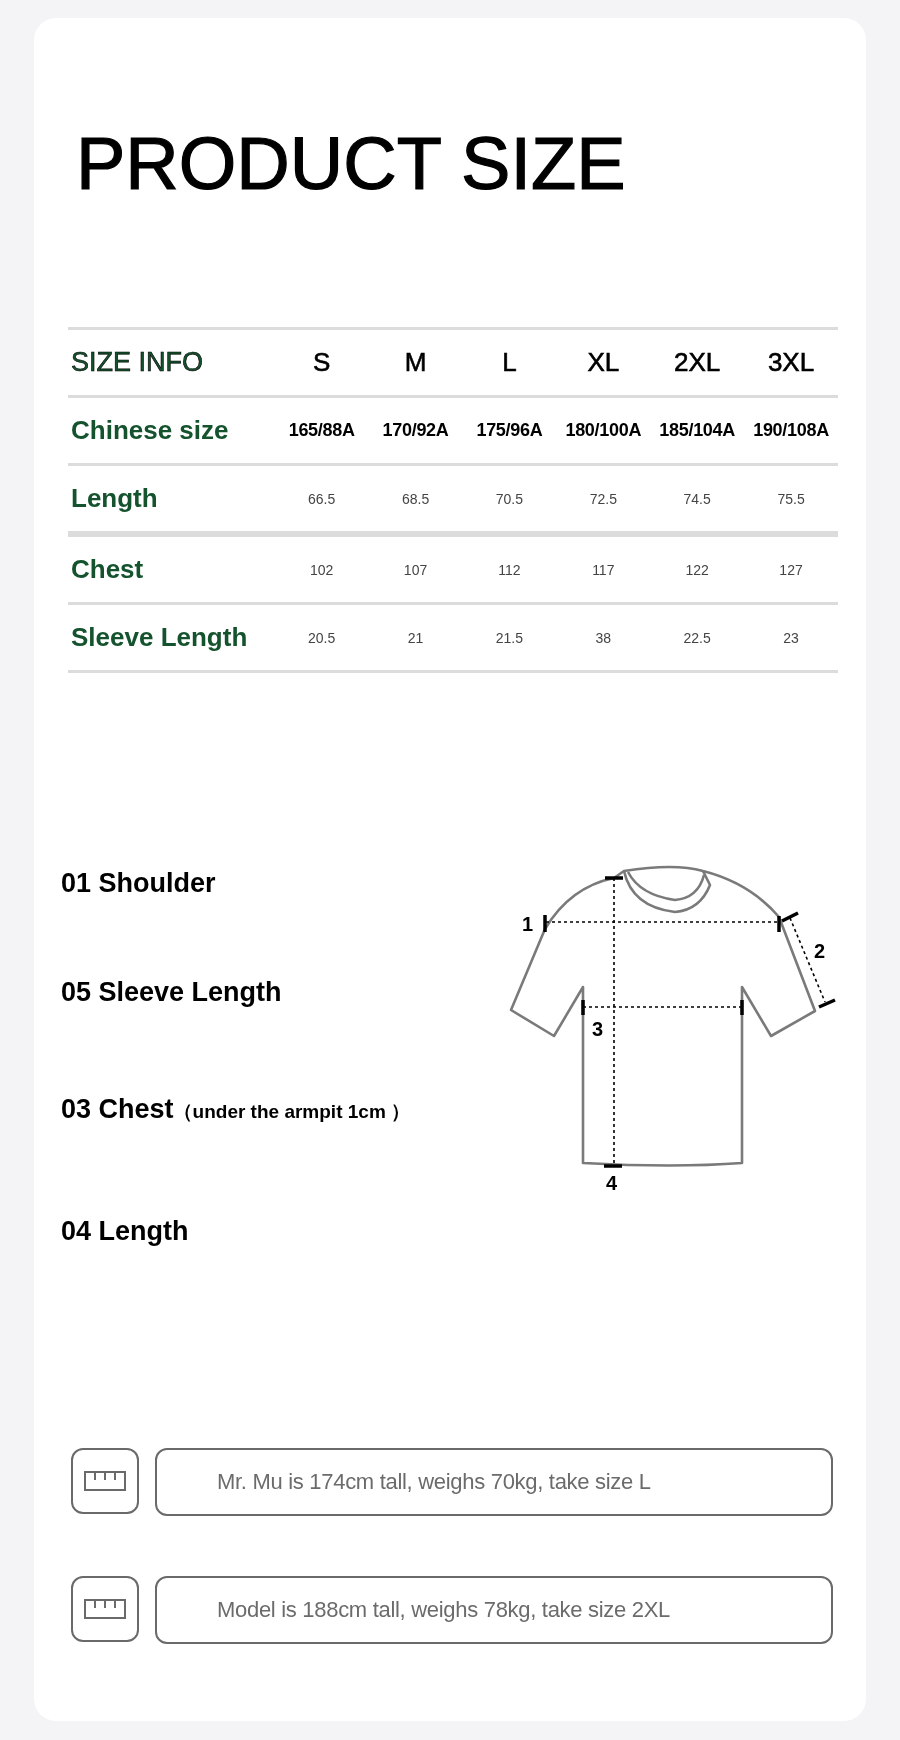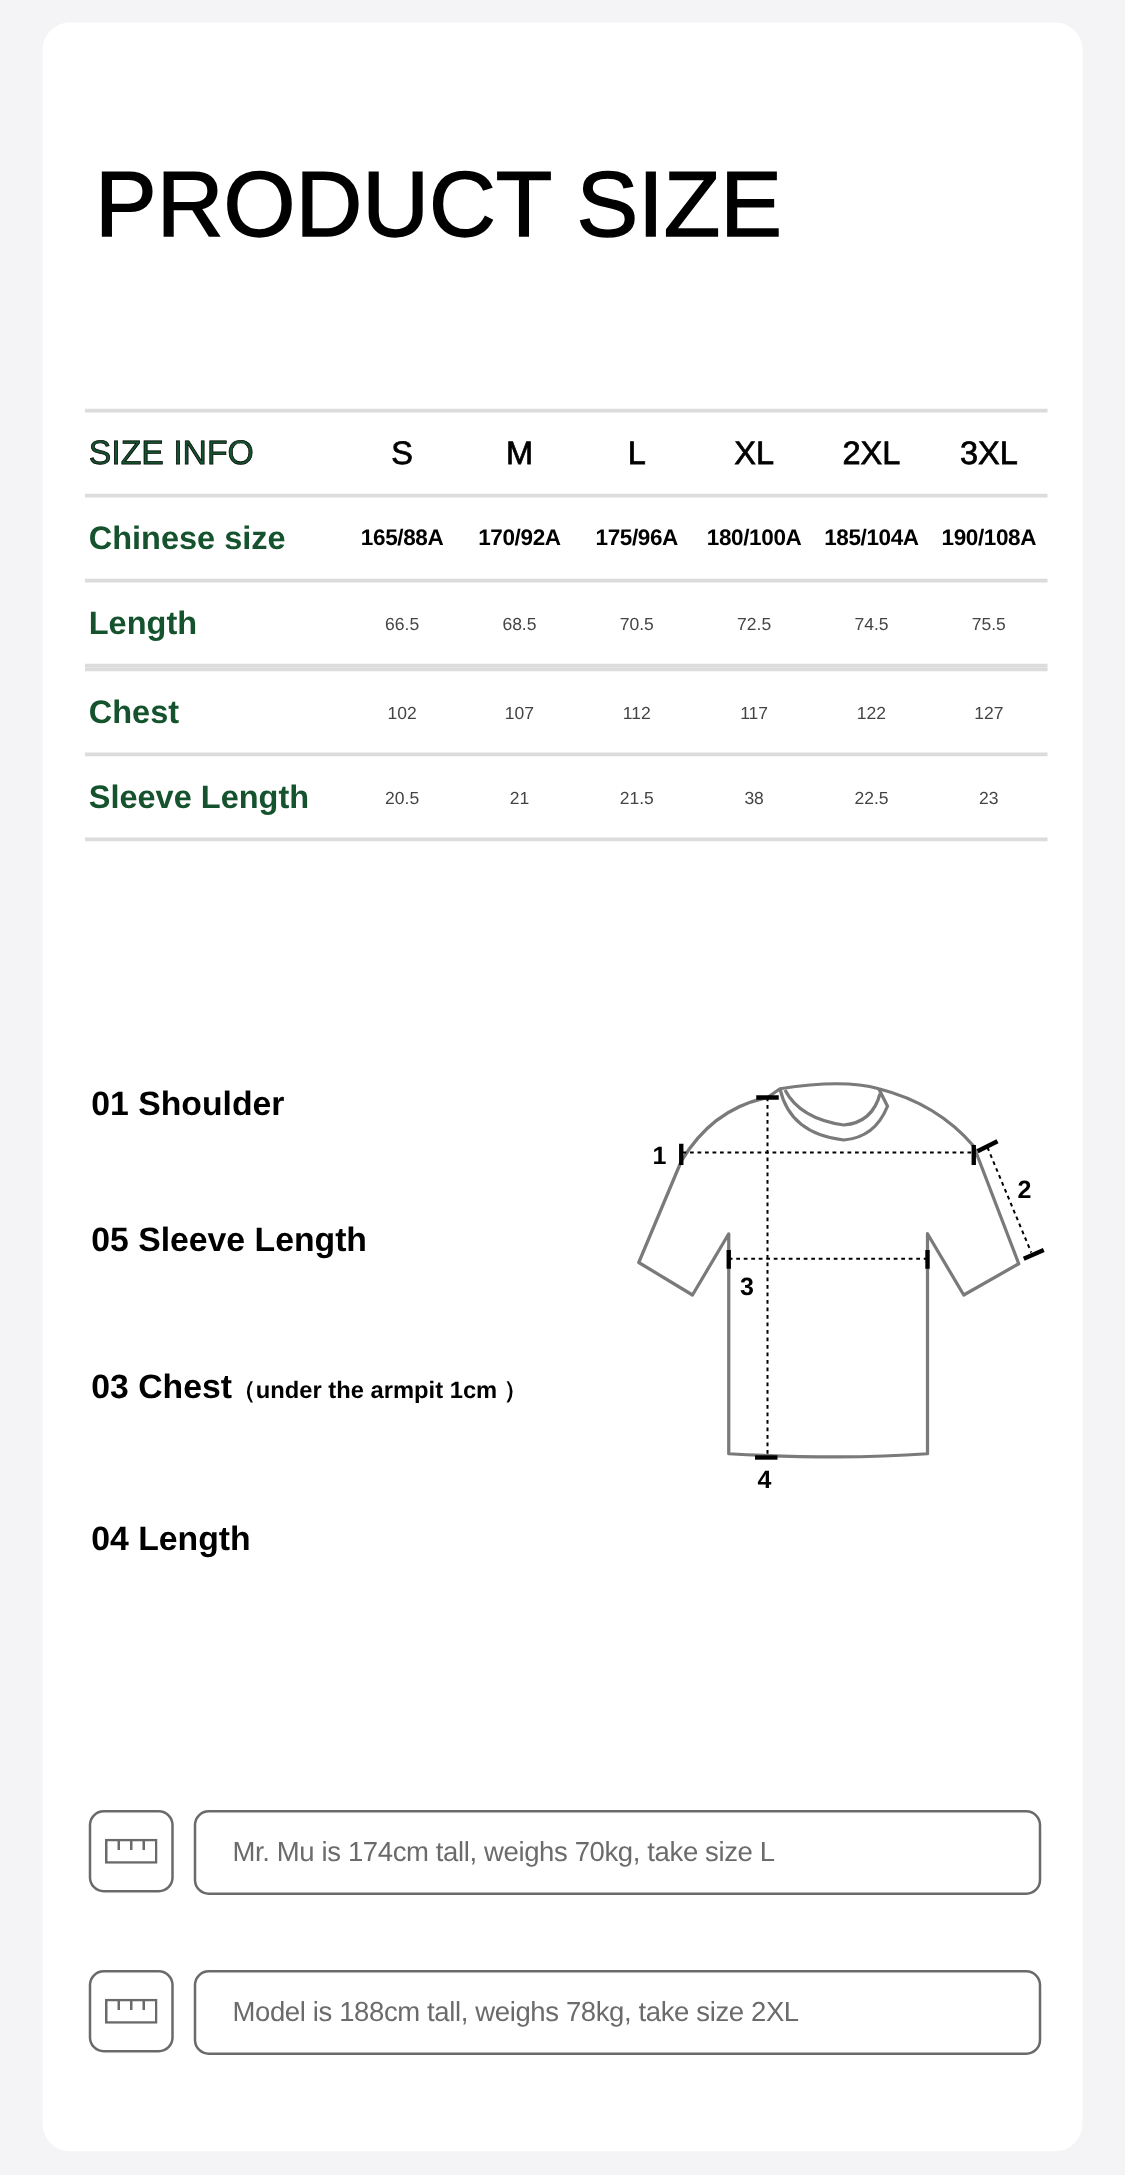--- a/index.html
+++ b/index.html
@@ -7,26 +7,26 @@
   .card { position:absolute; left:34px; top:18px; width:832px; height:1703px; background:#fff; border-radius:22px; }
   .title { position:absolute; left:76px; top:112px; font-size:74px; font-weight:400; color:#000; letter-spacing:0px; -webkit-text-stroke:1.2px #000; line-height:1;margin-top:15px; }
   .table { position:absolute; left:68px; top:327px; width:770px; }
   .rule { height:3px; background:#dcdcdc; }
   .row { height:65px; display:flex; align-items:center; }
   .row .lbl { width:204px; padding-left:3px; font-size:26px; font-weight:bold; color:#14532d; }
   .row .cell { width:94px; text-align:center; color:#444; font-size:14px; }
   .row.head .lbl { font-size:27px; font-weight:normal; -webkit-text-stroke:0.6px #000; }
   .row.head .cell { font-size:26px; color:#000; -webkit-text-stroke:0.6px #000; }
   .row.cn .cell { font-size:18px; font-weight:bold; color:#000; letter-spacing:-0.3px; }
-  .legend { position:absolute; left:73px; font-size:27px; font-weight:bold; color:#000; }
+  .legend { position:absolute; left:61px; font-size:27px; font-weight:bold; color:#000; }
   .legend .note { font-size:19px; font-weight:bold; }
   .shirt { position:absolute; left:500px; top:850px; width:350px; height:350px; }
   .model { position:absolute; left:71px; height:68px; display:flex; }
   .model .icon-box { width:68px; height:66px; border:2px solid #6a6a6a; border-radius:12px; box-sizing:border-box; display:flex; align-items:center; justify-content:center; }
-  .model .text-box { margin-left:16px; width:678px; height:68px; border:2px solid #6a6a6a; border-radius:12px; box-sizing:border-box; display:flex; align-items:center; padding-left:29px; font-size:22px; color:#6b6b6b; letter-spacing:-0.3px; }
+  .model .text-box { margin-left:16px; width:678px; height:68px; border:2px solid #6a6a6a; border-radius:12px; box-sizing:border-box; display:flex; align-items:center; padding-left:60px; font-size:22px; color:#6b6b6b; letter-spacing:-0.3px; }
 </style>
 </head>
 <body>
 
 <div class="card"></div>
 
 <div class="title">PRODUCT SIZE</div>
 
 <div class="table">
   <div class="rule"></div>

